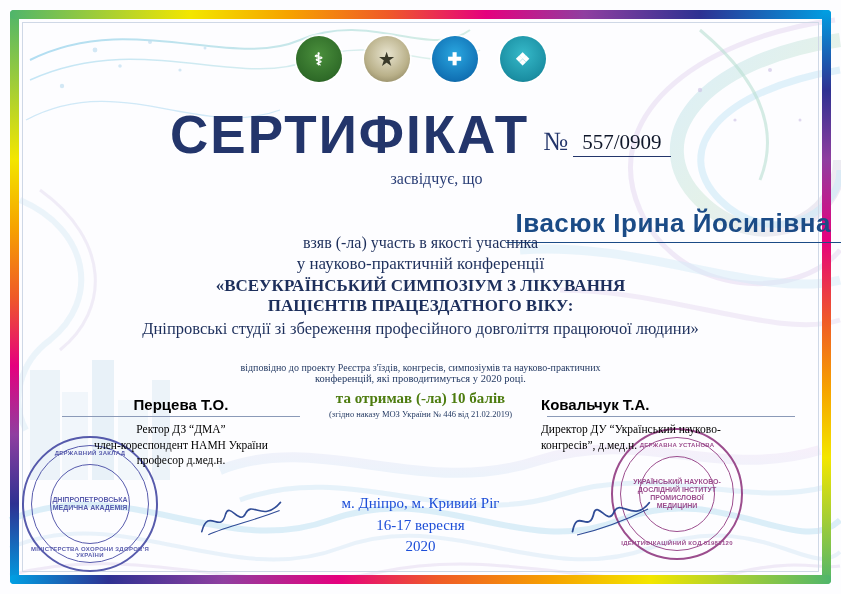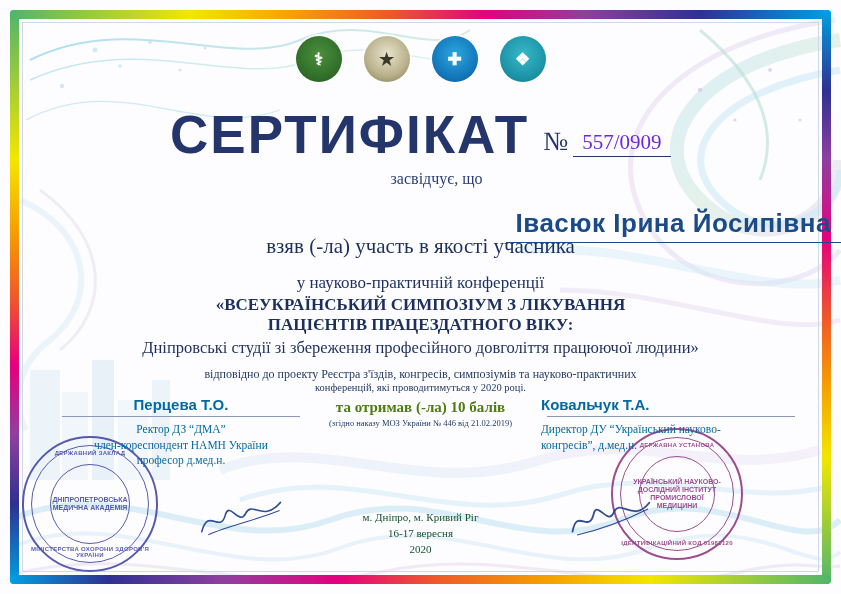--- a/index.html
+++ b/index.html
@@ -80,21 +80,21 @@
     color:#23356b;
     line-height:1;
   }
   .num-wrap{
     display:flex;align-items:flex-end;margin-left:14px;margin-bottom:4px;
   }
   .num-sign{
     font-size:26px;color:#23356b;font-family:"Liberation Serif",serif;margin-right:5px;
   }
   .num-value{
-    font-size:21px;color:#6d28d9;
+    font-size:21px;color:#0f172a;
     border-bottom:1.5px solid #23356b;
     padding:0 6px 1px 6px;
     min-width:86px;text-align:center;
     font-family:"Liberation Serif",serif;
   }
   .subtitle{
     position:absolute;left:0;right:0;top:170px;text-align:center;
     font-size:16px;color:#2b3f77;z-index:5;padding-left:32px;
   }
 
@@ -109,33 +109,33 @@
     letter-spacing:.5px;
     padding:0 10px 3px 10px;
     border-bottom:1.5px solid #1b4b86;
   }
 
   
   .body-block{
     position:absolute;left:40px;right:40px;top:234px;text-align:center;z-index:5;
     color:#1d2f5c;
   }
-  .b-line1{font-size:21px;margin-bottom:14px;text-align:center;}
+  .b-line1{font-size:16px;margin-bottom:2px;text-align:center;}
   .b-line2{font-size:17px;margin-bottom:2px;}
   .b-line3{font-size:17px;font-weight:bold;line-height:1.2;}
   .b-line4{font-size:17px;font-weight:bold;line-height:1.2;}
   .b-line5{font-size:16.5px;margin-top:2px;}
-  .small1{font-size:12px;margin-top:9px;color:#243a63;}
+  .small1{font-size:10px;margin-top:23px;color:#243a63;}
   .small2{font-size:10.5px;color:#243a63;}
   .points{font-size:15px;font-weight:bold;margin-top:6px;color:#4d7c0f;}
   .points-note{font-size:8.5px;margin-top:2px;color:#243a63;}
 
   
   .sig{
-    position:absolute;z-index:5;color:#0369a1;
+    position:absolute;z-index:5;color:#000000;
   }
   .sig-left{left:56px;top:396px;width:250px;text-align:center;}
   .sig-right{right:40px;top:396px;width:260px;}
   .sig-name{
     font-family:"Liberation Sans",sans-serif;
     font-weight:bold;font-size:15px;margin-bottom:3px;
   }
   .sig-rule{height:1px;background:#8b9ab8;margin:0 6px 5px 6px;}
   .sig-role{font-size:11.5px;line-height:1.35;}
 
@@ -176,21 +176,21 @@
     position:absolute;z-index:6;color:#1b3a8c;
     font-family:"Liberation Serif",serif;font-style:italic;font-size:26px;
     transform:rotate(-8deg);opacity:.9;
   }
   .sig-mark-left{left:196px;bottom:58px;}
   .sig-mark-right{right:184px;bottom:56px;}
 
   
   .place-date{
     position:absolute;left:0;right:0;bottom:36px;text-align:center;z-index:5;
-    color:#14532d;font-size:11px;line-height:1.45;
+    color:#1d4ed8;font-size:15px;line-height:1.45;
   }
 </style>
 </head>
 <body>
 
 <div class="page">
 
   <svg class="bg-swirls" viewBox="0 0 841 594" preserveAspectRatio="none">
     <defs>
       <linearGradient id="g1" x1="0" y1="0" x2="1" y2="1">

